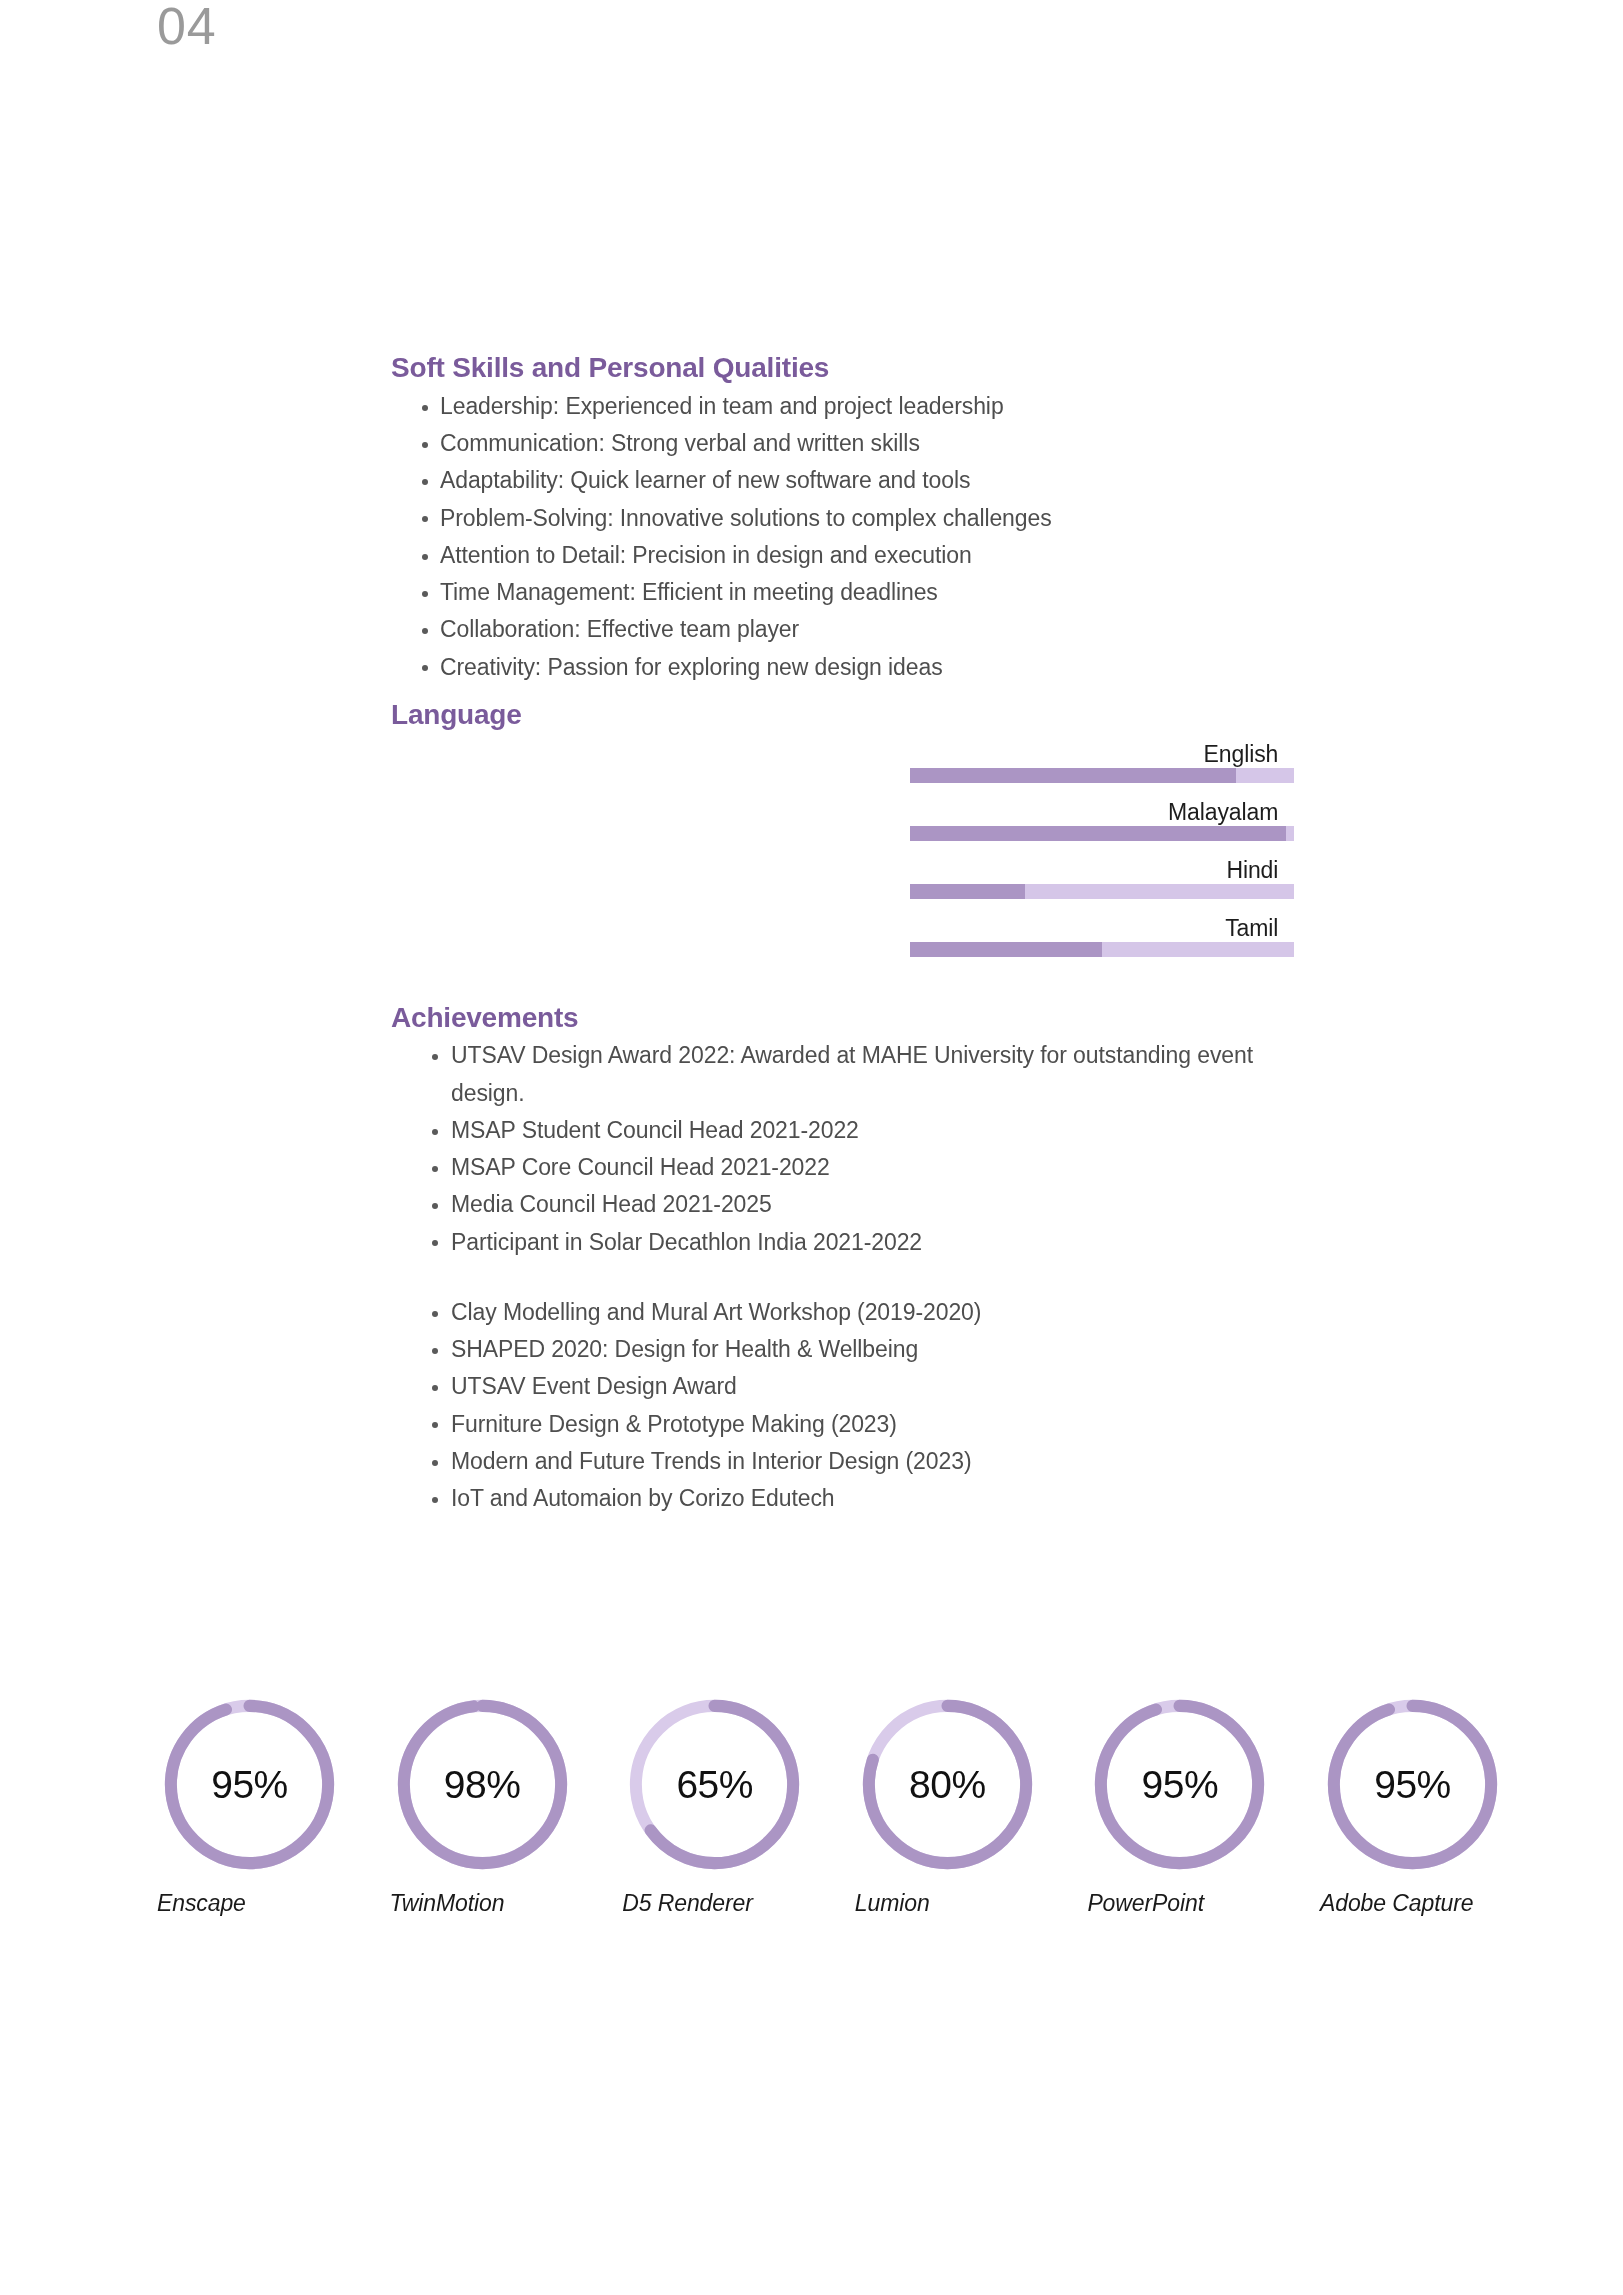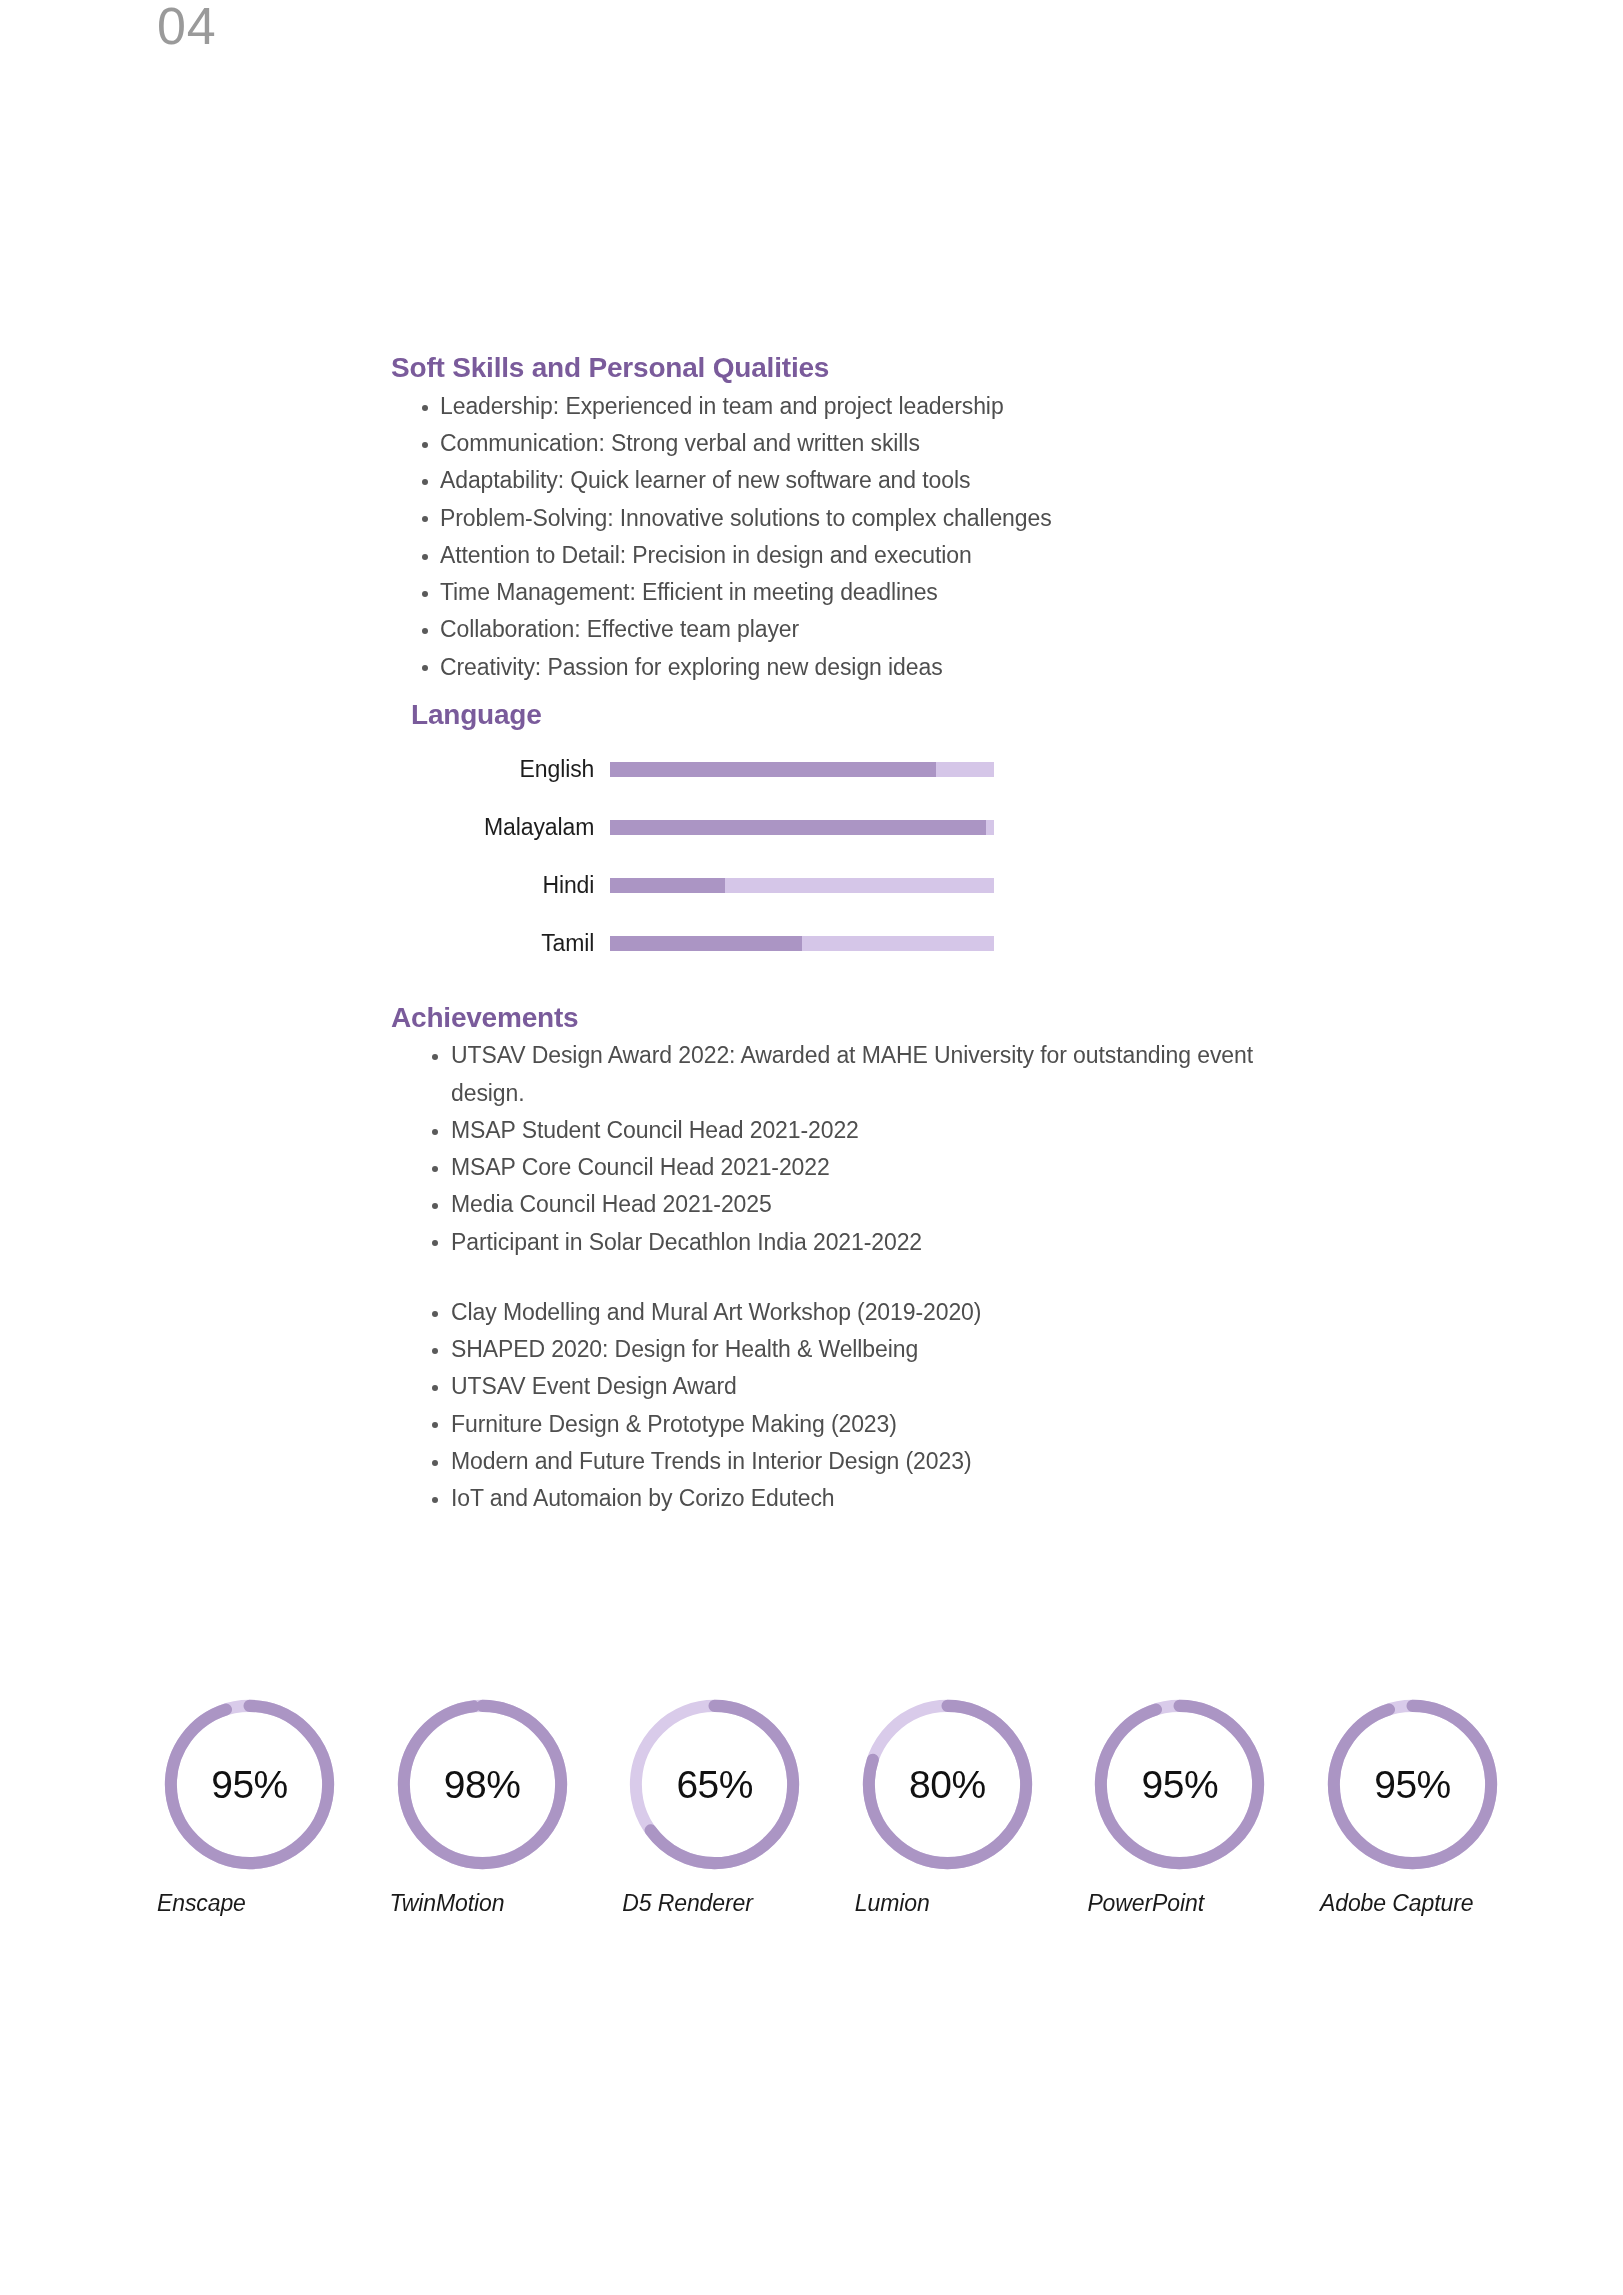--- a/index.html
+++ b/index.html
@@ -75,32 +75,32 @@
     top: 16.7px;
     width: 6px;
     height: 6px;
     border-radius: 50%;
     background: #5a5a5a;
   }
 
   
   .lang-block {
     margin-top: 13px;
-    margin-left: 20px;
   }
   .lang-title {
     margin-left: 9.3px;
   }
   .lang-rows {
     margin-top: 10.2px;
   }
   .lang-row {
     display: flex;
-    align-items: center;
+    align-items: flex-end;
     height: 58px;
+    flex-direction: column;
   }
   .lang-name {
     width: 199px;
     text-align: right;
     padding-right: 15.7px;
     font-size: 23px;
     color: #1d1d1d;
     letter-spacing: -0.1px;
     box-sizing: border-box;
     font-weight: 400;

